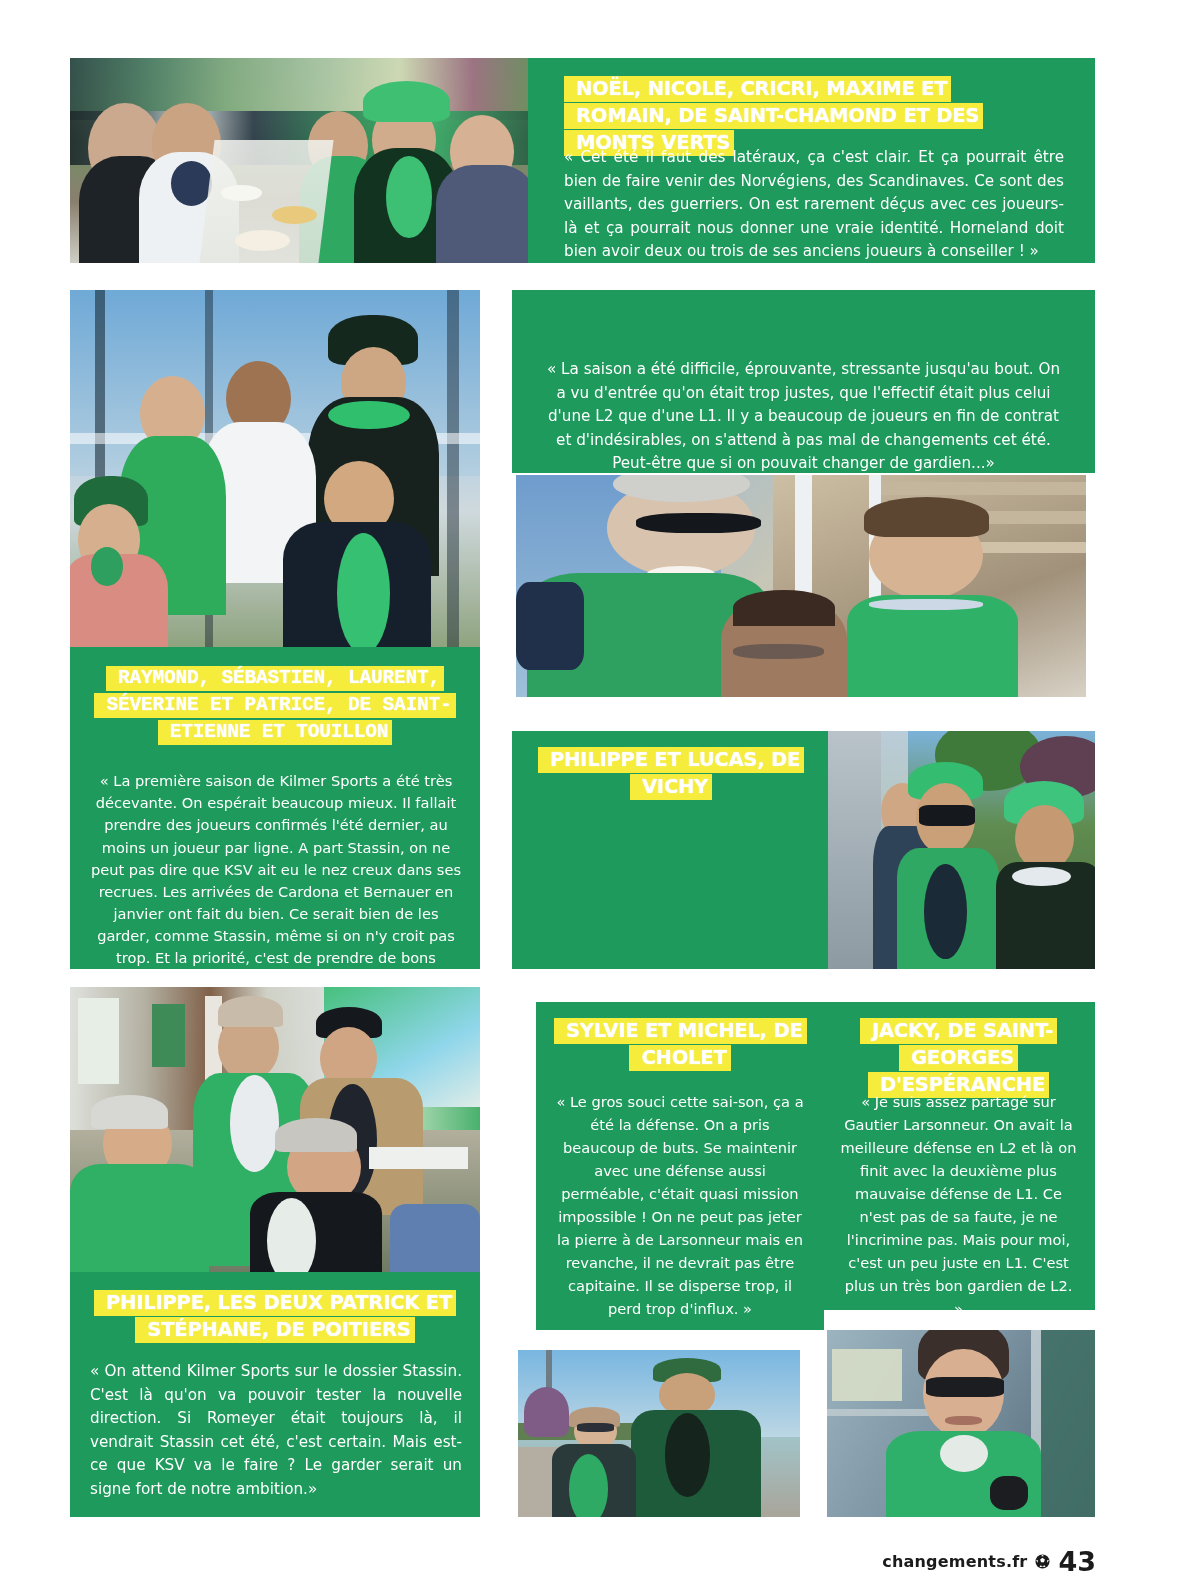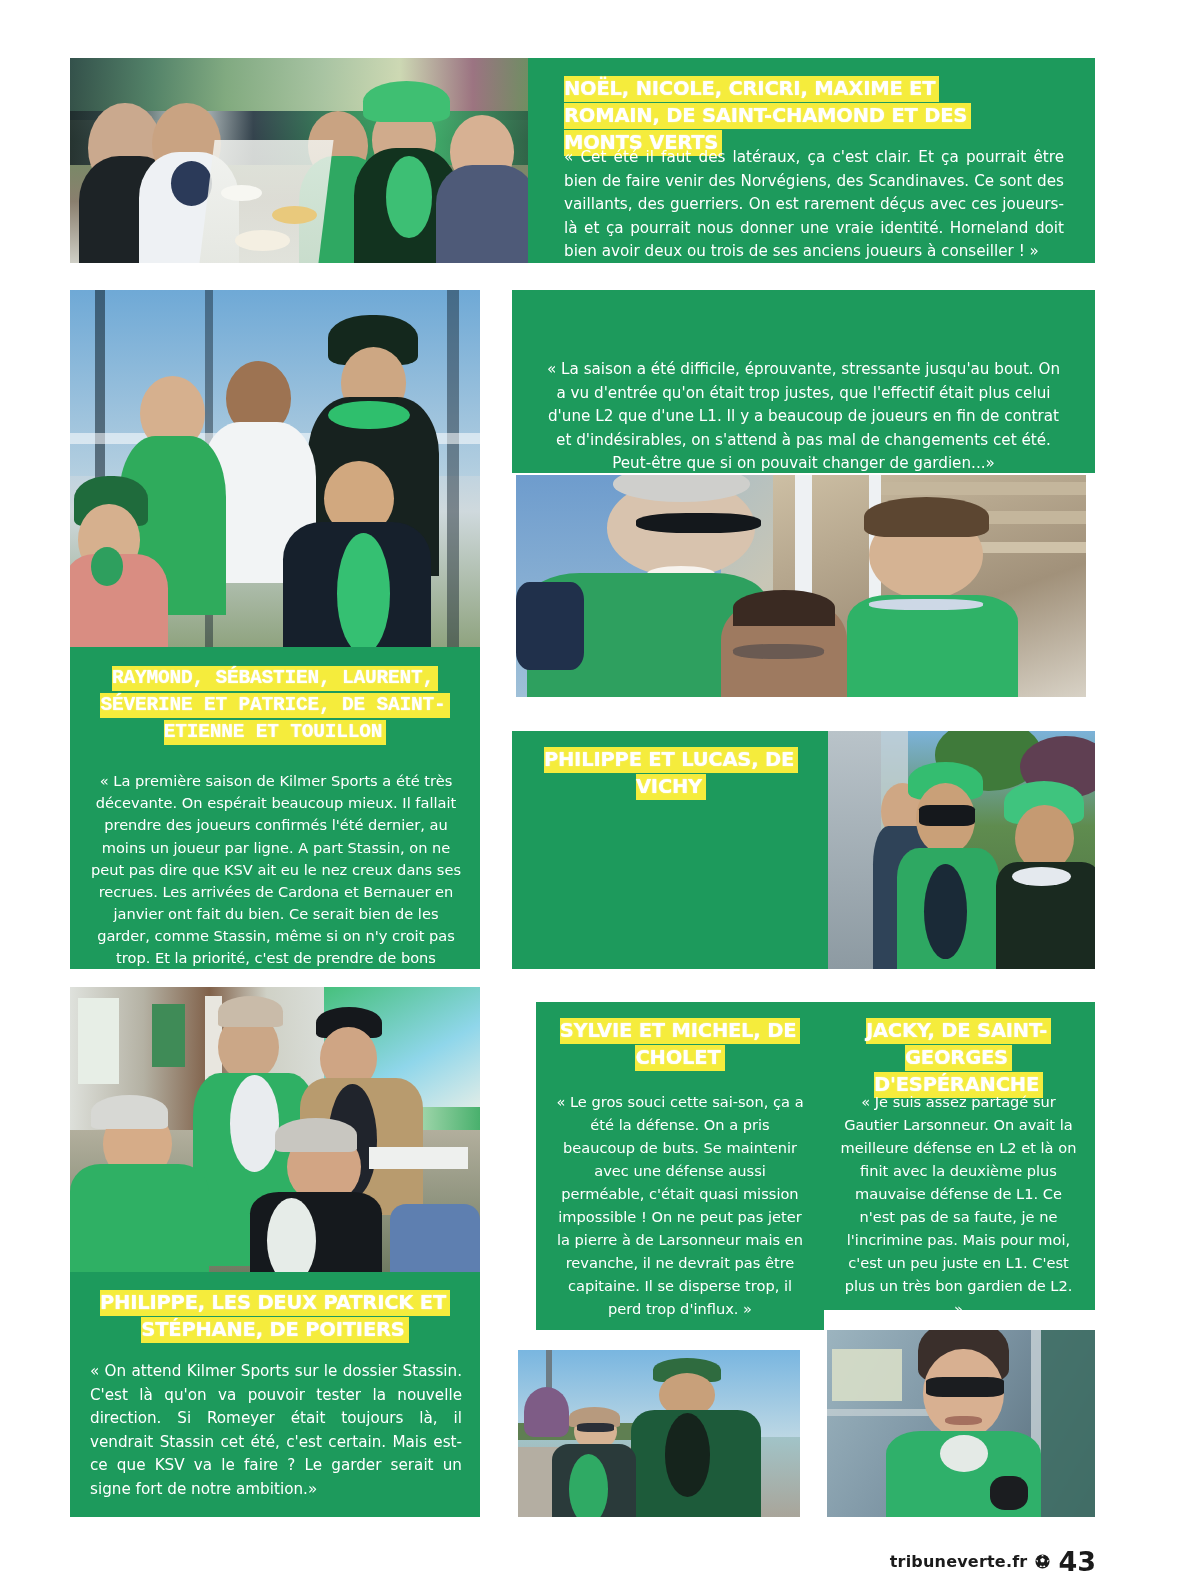--- a/index.html
+++ b/index.html
@@ -44,21 +44,21 @@
     line-height: 1.38;
     letter-spacing: -0.2px;
     color: #ffffff;
     text-align: center;
     text-transform: uppercase;
   }
   .headline span.hl {
     background: #f5ec3c;
     color: #ffffff;
     -webkit-text-stroke: 0px;
-    padding: 1px 4px 2px 0;
+    padding: 1px 4px 2px 12px;
     box-decoration-break: clone;
     -webkit-box-decoration-break: clone;
     text-shadow:
       0 0 1px rgba(255,255,255,0.6),
       0 0 2px rgba(255,255,255,0.35);
   }
 
   .body-text {
     font-family: "DejaVu Sans", sans-serif;
     font-size: 15.2px;
@@ -299,21 +299,21 @@
       <div class="blob" style="left:36%;top:10%;width:30%;height:48%;background:#d8b091;"></div>
       <div class="bar" style="left:37%;top:25%;width:29%;height:11%;background:#1b1d20;border-radius:22%;"></div>
       <div class="bar" style="left:44%;top:46%;width:14%;height:5%;background:#a5705f;border-radius:40%;"></div>
       <div class="blob" style="left:22%;top:54%;width:58%;height:56%;background:#2fb06a;border-radius:22% 22% 0 0;"></div>
       <div class="blob" style="left:42%;top:56%;width:18%;height:20%;background:#e4eae6;"></div>
       <div class="blob" style="left:61%;top:78%;width:14%;height:18%;background:#1b1d20;border-radius:40%;"></div>
     </div>
   </div>
 
   <div id="footer">
-    <span class="site">tribuneverte.fr</span>
+    <span class="site">changements.fr</span>
     <span class="ball">
       <svg viewBox="0 0 32 32" width="15" height="15" aria-hidden="true">
         <circle cx="16" cy="16" r="15" fill="#1b1b1b"></circle>
         <polygon points="16,8 21,11.6 19.1,17.5 12.9,17.5 11,11.6" fill="#ffffff"></polygon>
         <polygon points="16,1.5 19,5 13,5" fill="#ffffff"></polygon>
         <polygon points="2.2,12 6.6,13.8 5.2,18.6" fill="#ffffff"></polygon>
         <polygon points="29.8,12 26.8,18.6 25.4,13.8" fill="#ffffff"></polygon>
         <polygon points="9.5,28.5 11.8,23.8 16.6,26.4" fill="#ffffff"></polygon>
         <polygon points="22.5,28.5 15.4,26.4 20.2,23.8" fill="#ffffff"></polygon>
       </svg>

